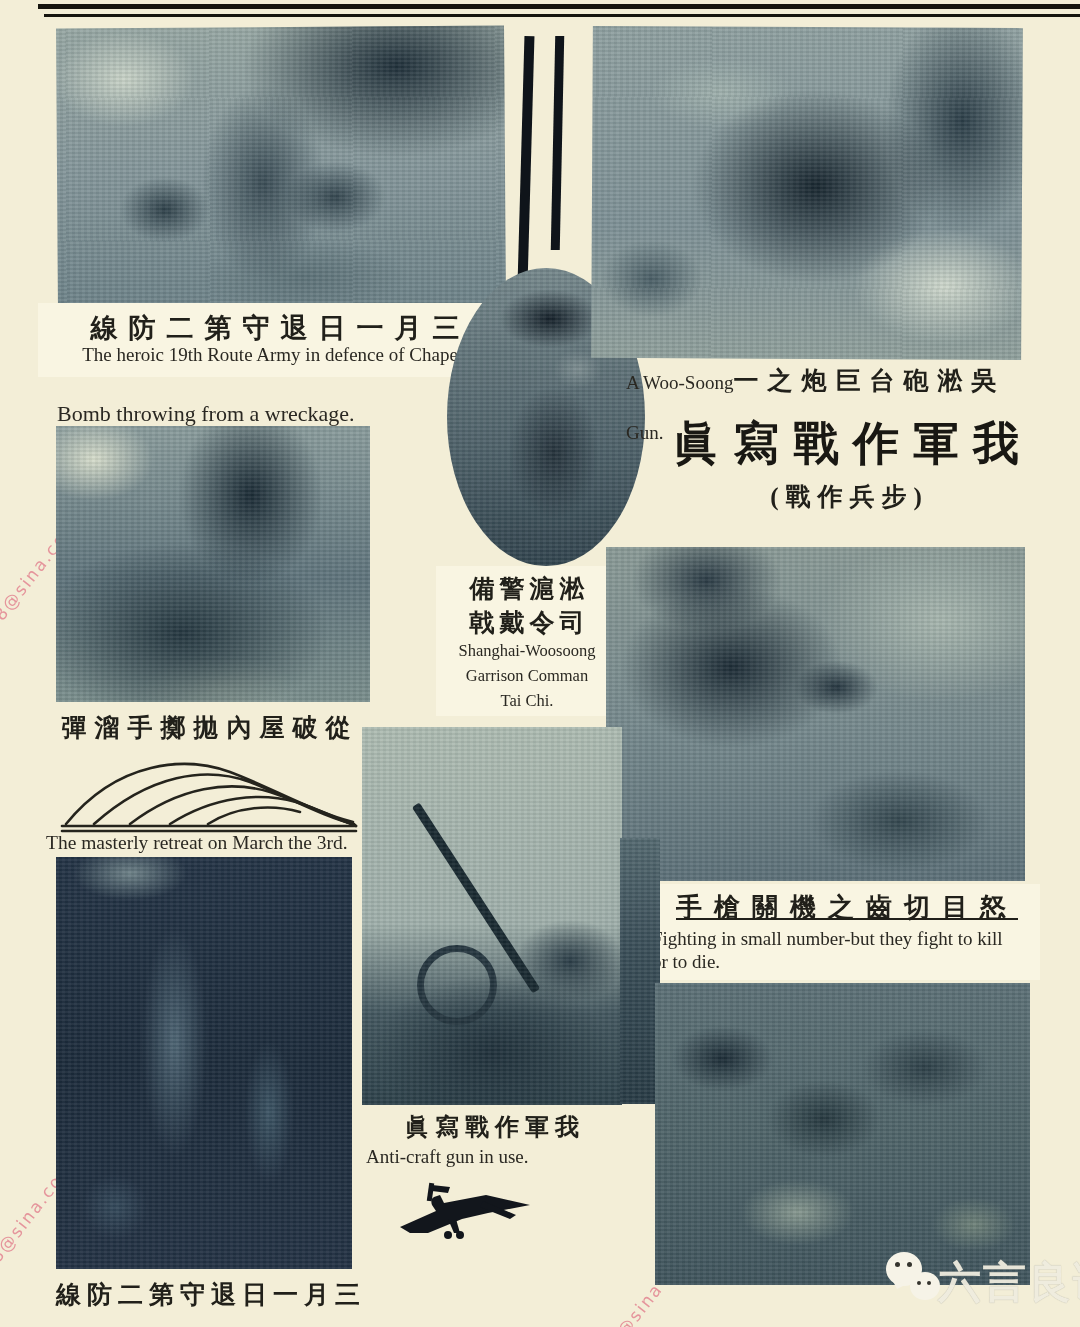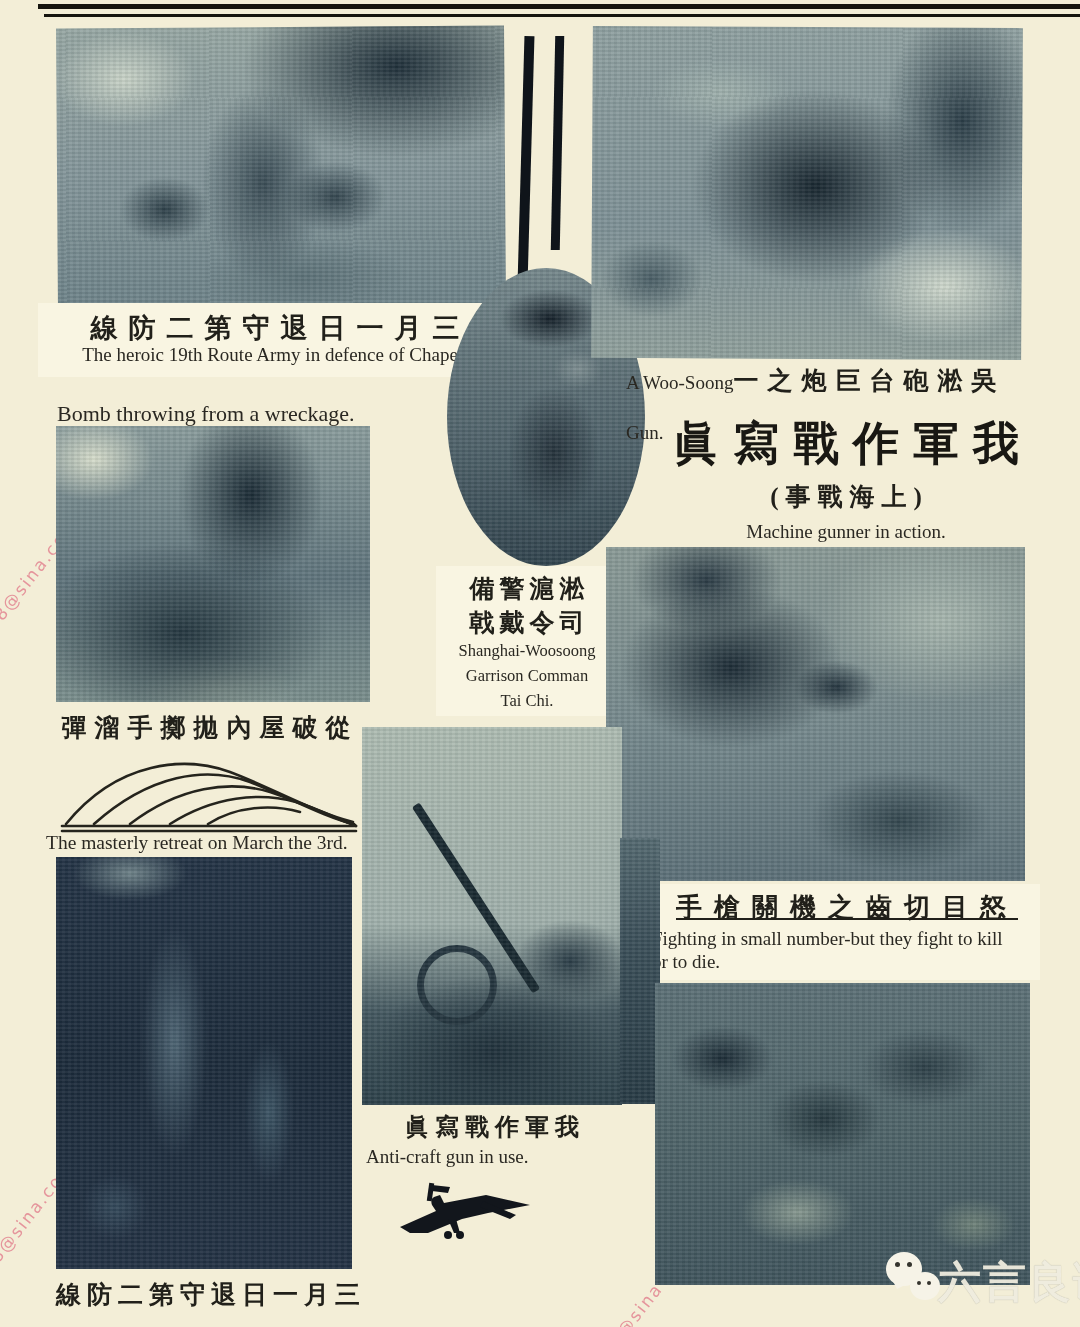--- a/index.html
+++ b/index.html
@@ -200,22 +200,21 @@
   <div class="en" style="left:436px;top:691px;width:182px;text-align:center;font-size:16.5px;">Tai Chi.</div>
 
   <div class="photo photo-woosoong"></div>
   <div class="abs cap-woo-line1">
     <span class="cap-woo-en1">A Woo-Soong</span>
     <span class="cap-woo-cn">一之炮巨台砲淞吳</span>
   </div>
   <div class="en cap-woo-en2">Gun.</div>
 
   <div class="cn title-cn">眞寫戰作軍我</div>
-  <div class="cn subtitle-cn">(事戰海上)</div>
-  <div class="en cap-mg-top">Machine gunner in action.</div>
+  <div class="cn subtitle-cn">(戰作兵步)</div>
 
   <div class="photo photo-mg"></div>
   <div class="strip strip-fight"></div>
   <div class="cn cap-fight-cn">手槍關機之齒切目怒</div>
   <div class="en cap-fight-en1">Fighting in small number-but they fight to kill</div>
   <div class="en cap-fight-en2">or to die.</div>
 
   <div class="photo photo-aa">
     <div class="aa-barrel"></div>
     <div class="aa-wheel"></div>

